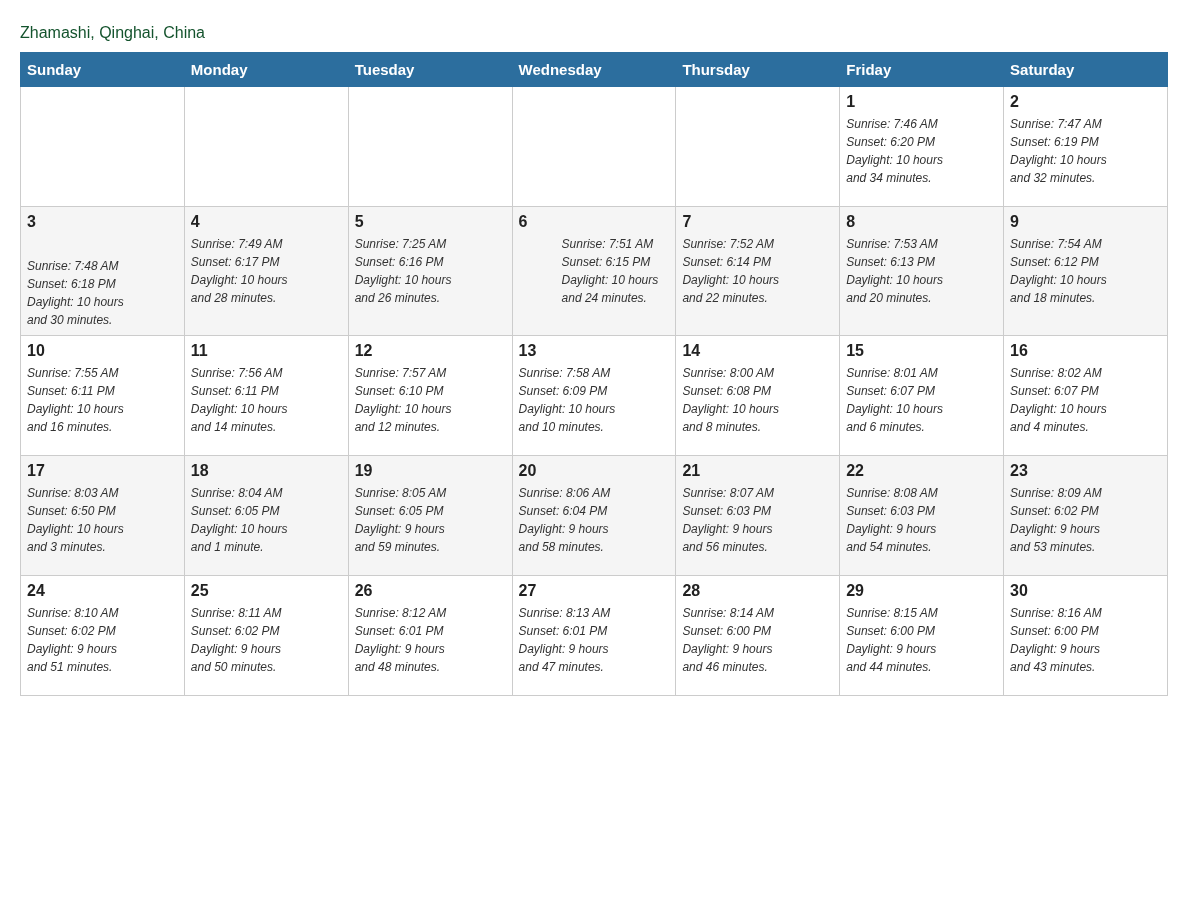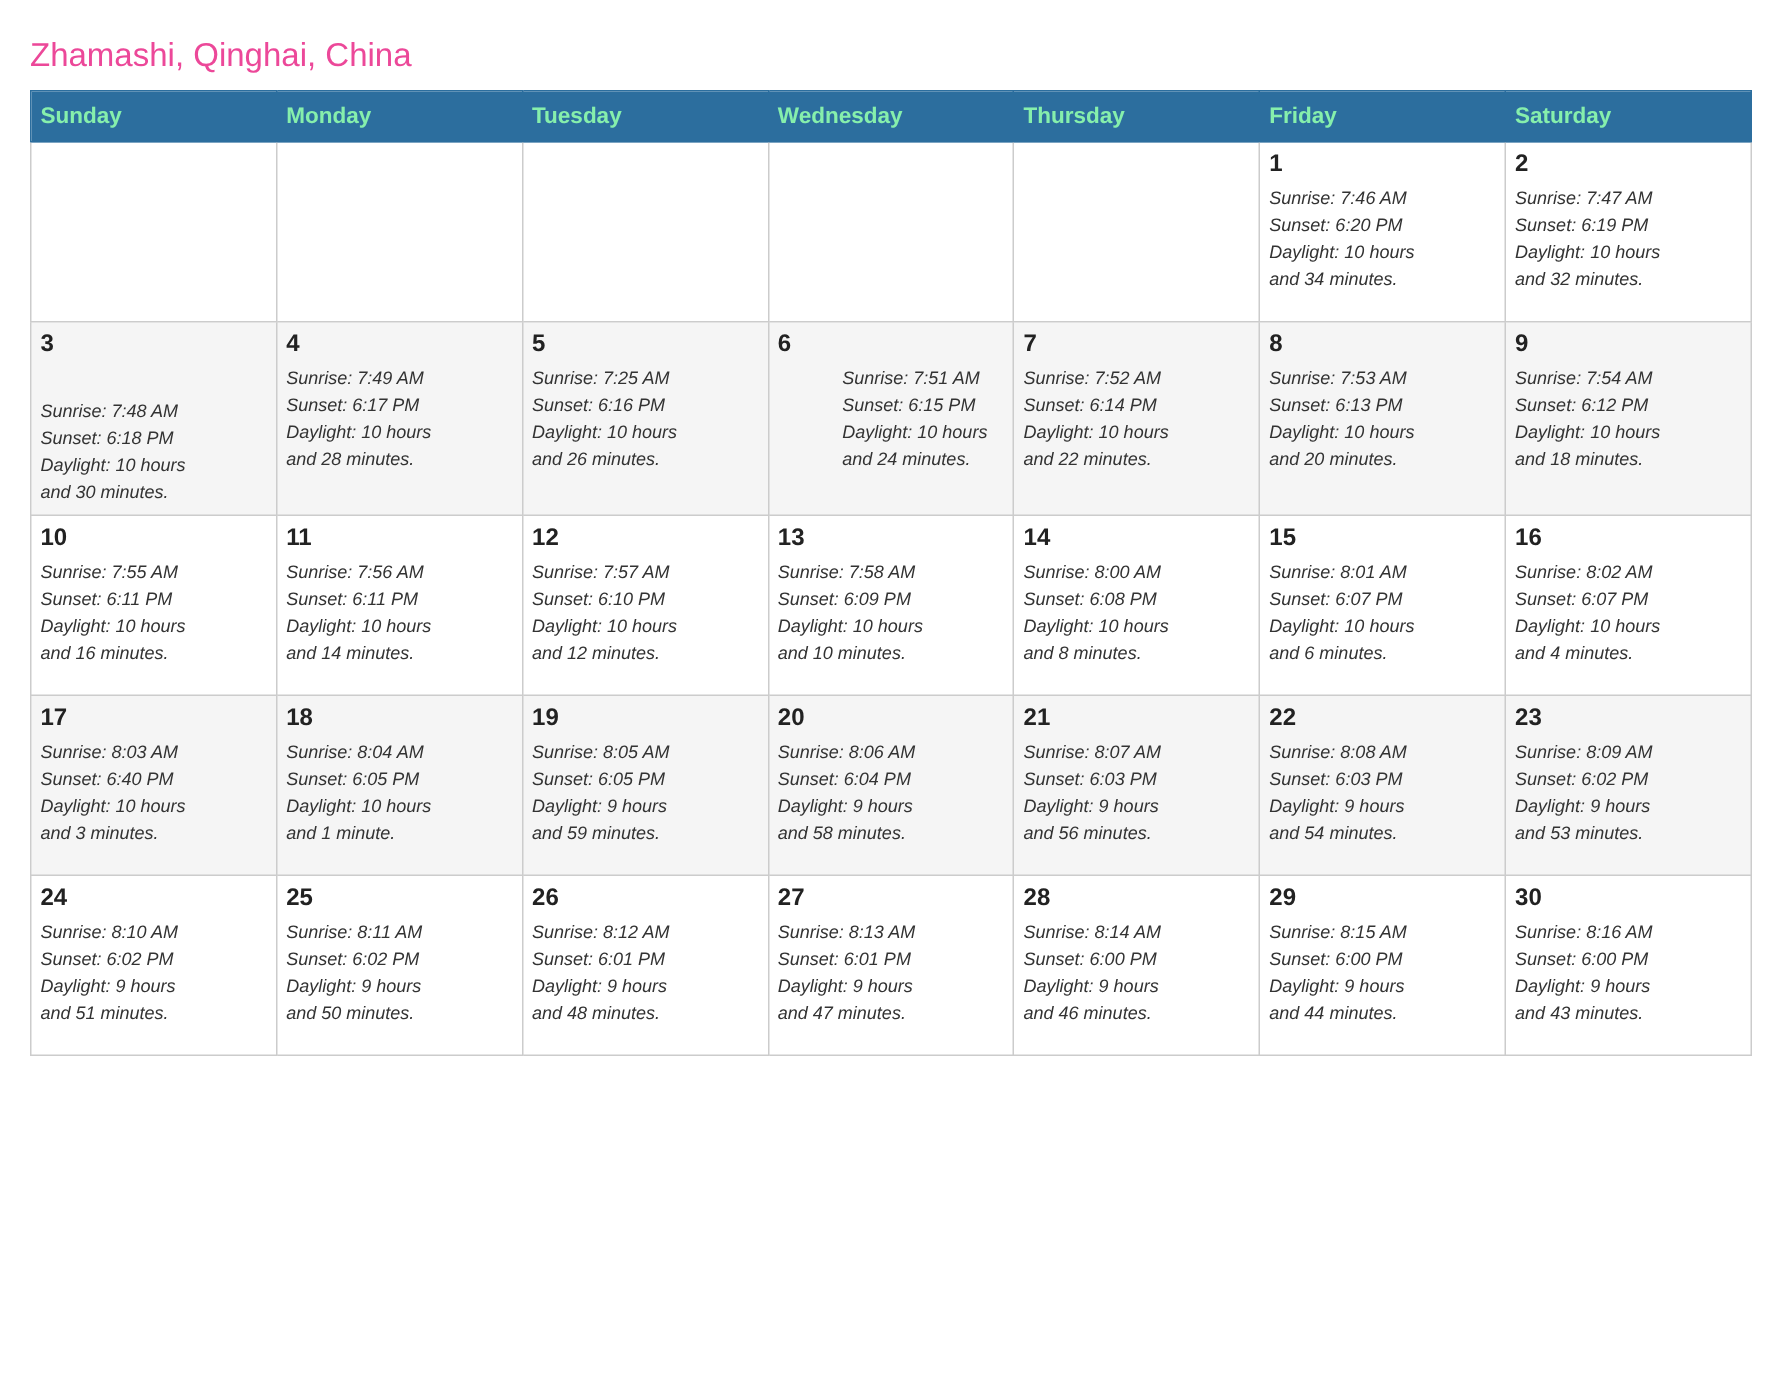--- a/index.html
+++ b/index.html
@@ -29,32 +29,32 @@
     .title-section {
       text-align: right;
     }
     .month-title {
       font-size: 52px;
       font-weight: bold;
       color: #222;
       line-height: 1.1;
     }
     .location {
-      font-size: 22px;
-      color: #ec4899;
+      font-size: 16px;
+      color: #14532d;
       margin-top: 4px;
     }
     table {
       width: 100%;
       border-collapse: collapse;
       margin-top: 10px;
     }
     th {
       background-color: #2c6e9e;
-      color: #86efac;
+      color: #ffffff;
       font-size: 15px;
       padding: 8px 6px;
       text-align: left;
       border: 1px solid #2c6e9e;
     }
     td {
       border: 1px solid #ccc;
       vertical-align: top;
       padding: 6px 6px;
       width: 14.28%;
@@ -222,21 +222,21 @@
           <div class="day-info" style="white-space: pre-line;">Sunrise: 8:02 AM
 Sunset: 6:07 PM
 Daylight: 10 hours
 and 4 minutes.</div>
         </td>
       </tr>
       <tr>
         <td>
           <span class="day-number">17</span>
           <div class="day-info" style="white-space: pre-line;">Sunrise: 8:03 AM
-Sunset: 6:40 PM
+Sunset: 6:50 PM
 Daylight: 10 hours
 and 3 minutes.</div>
         </td>
         <td>
           <span class="day-number">18</span>
           <div class="day-info" style="white-space: pre-line;">Sunrise: 8:04 AM
 Sunset: 6:05 PM
 Daylight: 10 hours
 and 1 minute.</div>
         </td>

